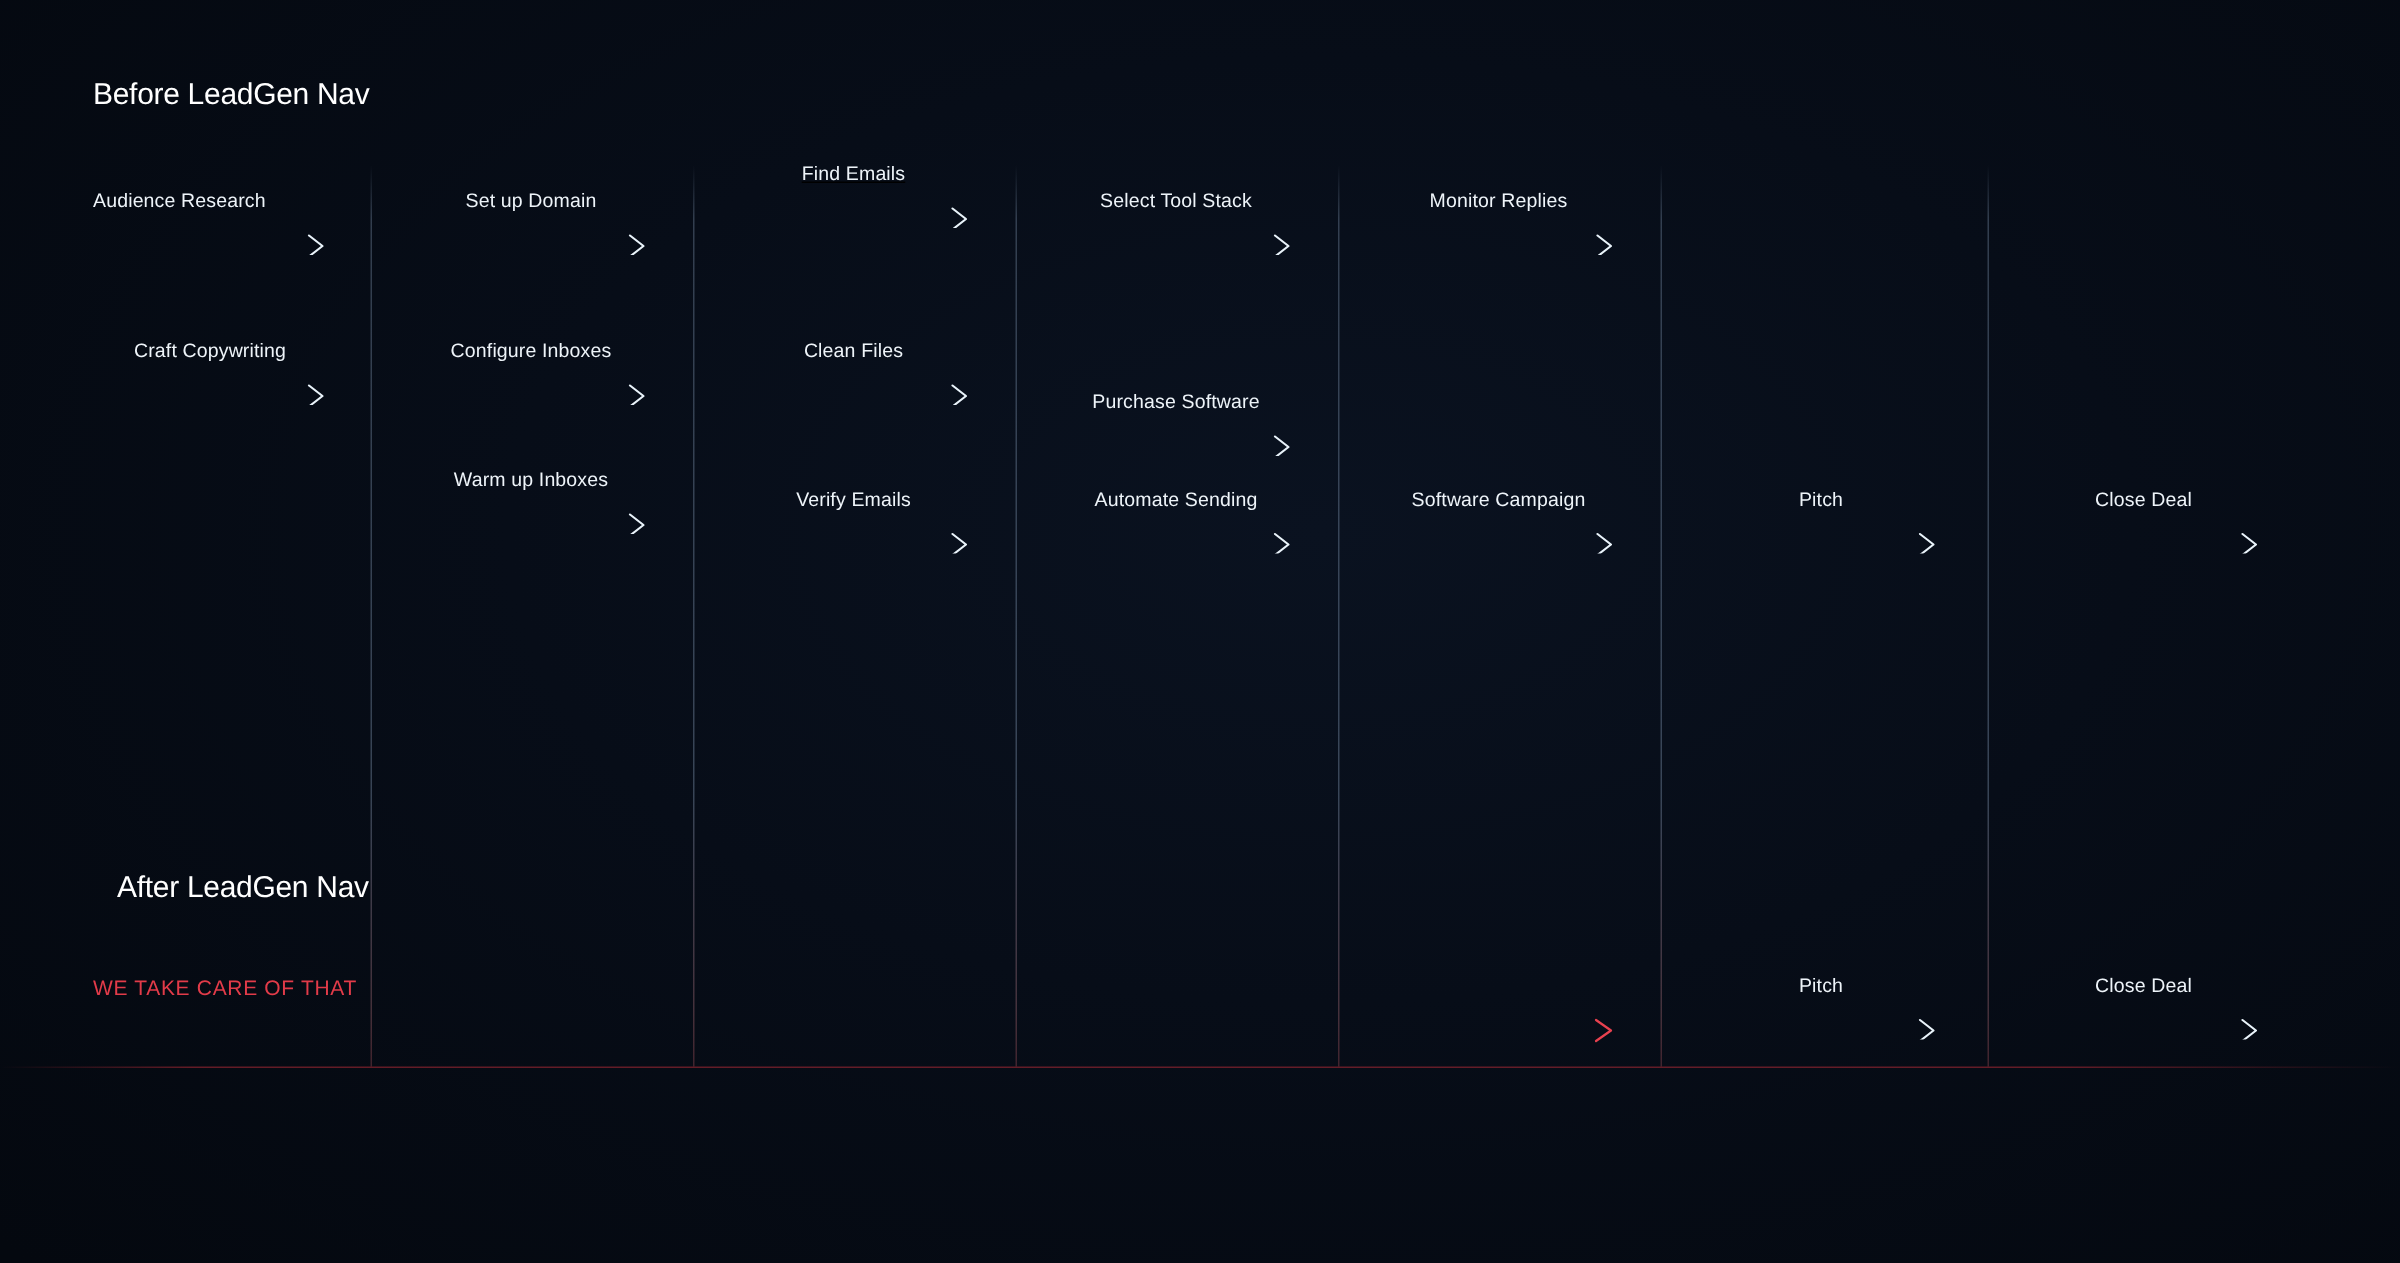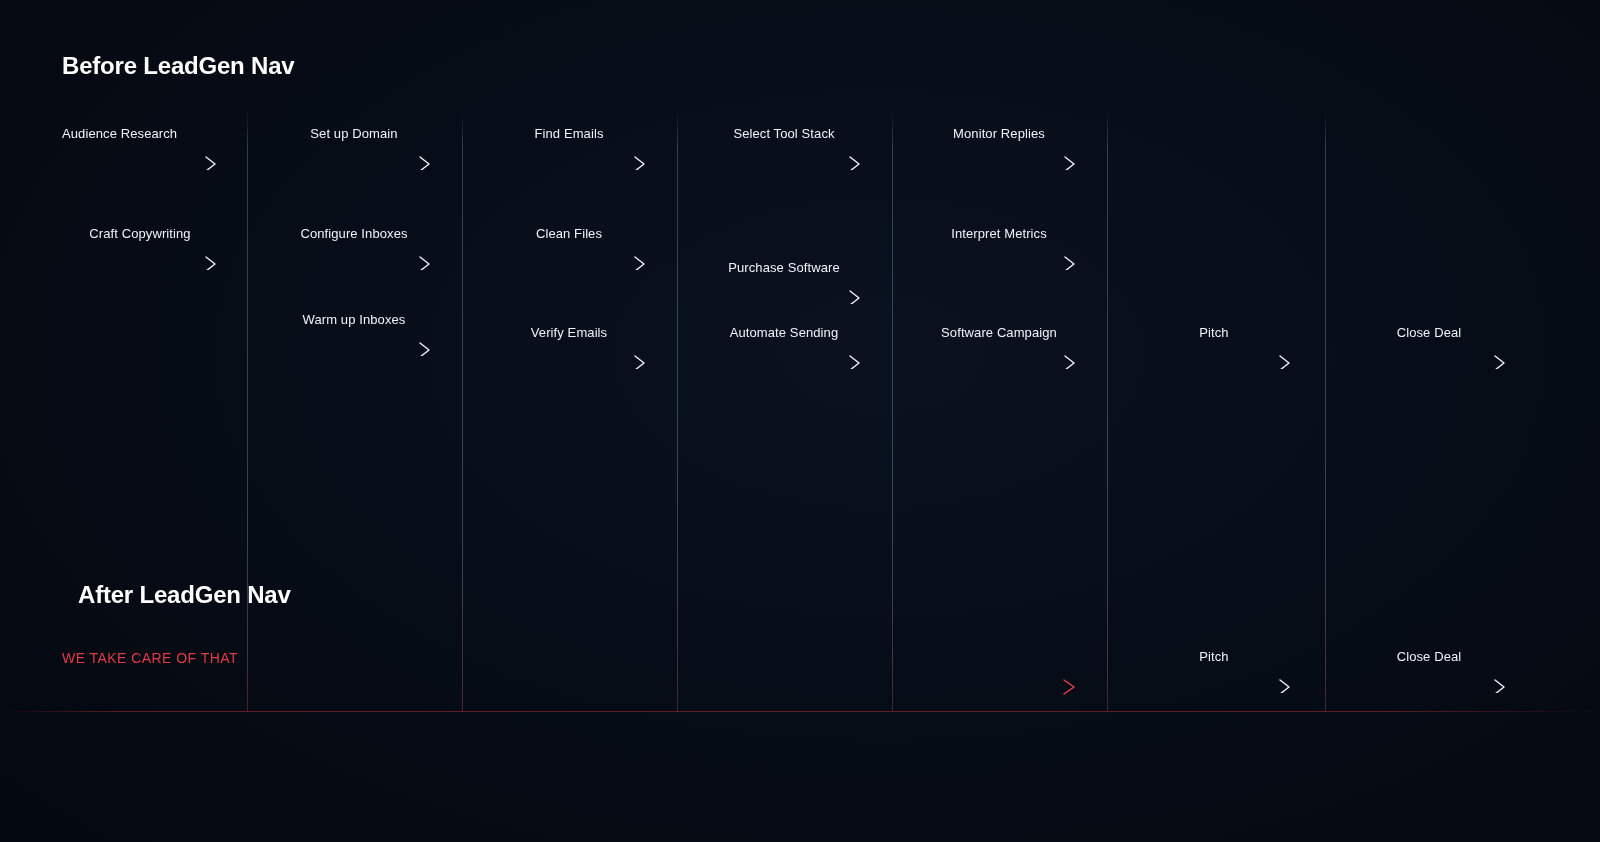--- a/index.html
+++ b/index.html
@@ -54,22 +54,22 @@
         rgba(120,30,40,0.0) 0%,
         rgba(176,42,54,0.55) 8%,
         rgba(176,42,54,0.55) 86%,
         rgba(120,30,40,0.0) 100%);
   }
 
   
   .heading {
     position: absolute;
     color: #ffffff;
-    font-size: 24px;
-    font-weight: 700;
+    font-size: 20px;
+    font-weight: 400;
     letter-spacing: -0.2px;
     white-space: nowrap;
   }
   #heading-before { left: 62px; top: 52px; }
   #heading-after  { left: 62px; top: 581px; margin-left: 16px; }
 
   
   .step {
     position: absolute;
     box-sizing: border-box;
@@ -155,21 +155,21 @@
     </svg>
   </div>
   <div class="step" style="left:276px; top:312px; width:156px;">
     <span class="step-label">Warm up Inboxes</span>
     <svg class="arrow" viewBox="0 0 156 18" preserveAspectRatio="none">
       <line x1="0" y1="12" x2="152" y2="12" stroke="url(#g1)" stroke-width="1.4"></line>
       <path d="M144 5 L153 12 L144 19" fill="none" stroke="#e9f3fa" stroke-width="1.4" stroke-linecap="round" stroke-linejoin="round"></path>
     </svg>
   </div>
 
-  <div class="step" style="left:491px; top:126px; width:156px;">
+  <div class="step" style="left:491px; top:108px; width:156px;text-decoration:underline;">
     <span class="step-label">Find Emails</span>
     <svg class="arrow" viewBox="0 0 156 18" preserveAspectRatio="none">
       <line x1="0" y1="12" x2="152" y2="12" stroke="url(#g1)" stroke-width="1.4"></line>
       <path d="M144 5 L153 12 L144 19" fill="none" stroke="#e9f3fa" stroke-width="1.4" stroke-linecap="round" stroke-linejoin="round"></path>
     </svg>
   </div>
   <div class="step" style="left:491px; top:226px; width:156px;">
     <span class="step-label">Clean Files</span>
     <svg class="arrow" viewBox="0 0 156 18" preserveAspectRatio="none">
       <line x1="0" y1="12" x2="152" y2="12" stroke="url(#g1)" stroke-width="1.4"></line>
@@ -201,27 +201,20 @@
   <div class="step" style="left:706px; top:325px; width:156px;">
     <span class="step-label">Automate Sending</span>
     <svg class="arrow" viewBox="0 0 156 18" preserveAspectRatio="none">
       <line x1="0" y1="12" x2="152" y2="12" stroke="url(#g1)" stroke-width="1.4"></line>
       <path d="M144 5 L153 12 L144 19" fill="none" stroke="#e9f3fa" stroke-width="1.4" stroke-linecap="round" stroke-linejoin="round"></path>
     </svg>
   </div>
 
   <div class="step" style="left:921px; top:126px; width:156px;">
     <span class="step-label">Monitor Replies</span>
-    <svg class="arrow" viewBox="0 0 156 18" preserveAspectRatio="none">
-      <line x1="0" y1="12" x2="152" y2="12" stroke="url(#g1)" stroke-width="1.4"></line>
-      <path d="M144 5 L153 12 L144 19" fill="none" stroke="#e9f3fa" stroke-width="1.4" stroke-linecap="round" stroke-linejoin="round"></path>
-    </svg>
-  </div>
-  <div class="step" style="left:921px; top:226px; width:156px;">
-    <span class="step-label">Interpret Metrics</span>
     <svg class="arrow" viewBox="0 0 156 18" preserveAspectRatio="none">
       <line x1="0" y1="12" x2="152" y2="12" stroke="url(#g1)" stroke-width="1.4"></line>
       <path d="M144 5 L153 12 L144 19" fill="none" stroke="#e9f3fa" stroke-width="1.4" stroke-linecap="round" stroke-linejoin="round"></path>
     </svg>
   </div>
   <div class="step" style="left:921px; top:325px; width:156px;">
     <span class="step-label">Software Campaign</span>
     <svg class="arrow" viewBox="0 0 156 18" preserveAspectRatio="none">
       <line x1="0" y1="12" x2="152" y2="12" stroke="url(#g1)" stroke-width="1.4"></line>
       <path d="M144 5 L153 12 L144 19" fill="none" stroke="#e9f3fa" stroke-width="1.4" stroke-linecap="round" stroke-linejoin="round"></path>

